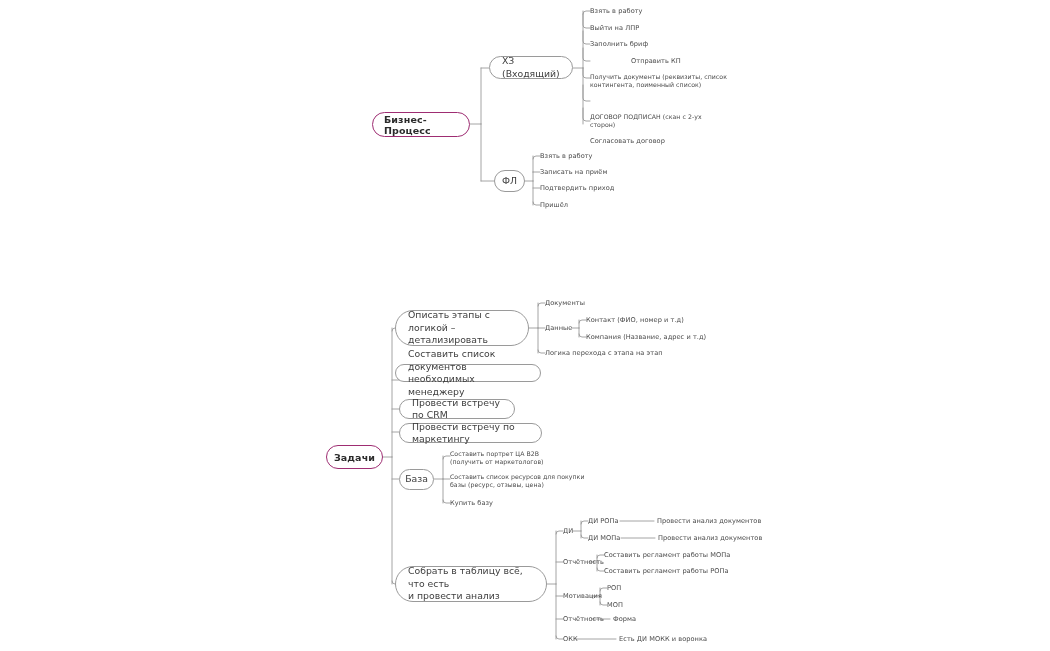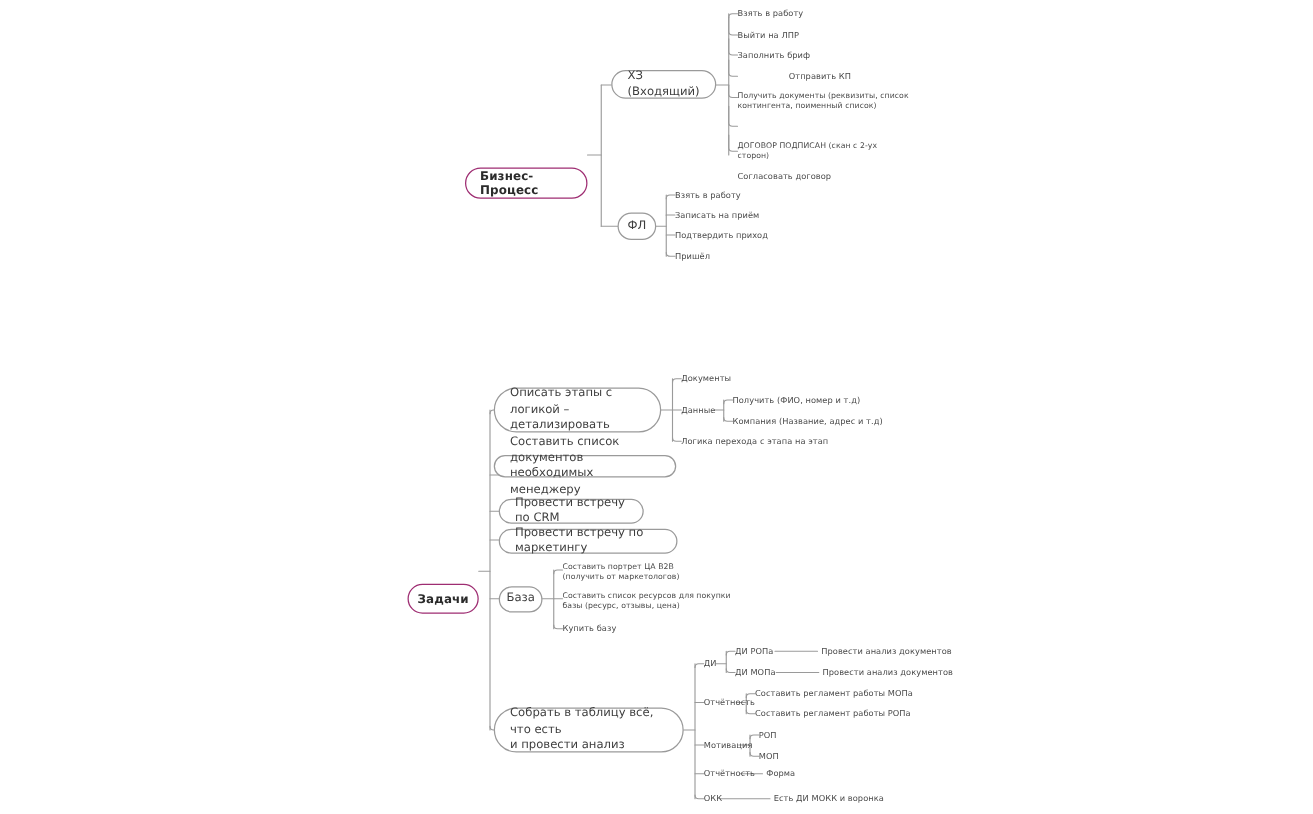--- a/index.html
+++ b/index.html
@@ -39,21 +39,20 @@
   .n-root {
     border: 1.6px solid #9e2d72;
     border-radius: 999px;
     background: #ffffff;
     color: #2b2b2b;
     font-weight: bold;
     font-size: 9.5px;
     letter-spacing: .1px;
     padding: 0 11px;
     justify-content: center;
-    margin-top: 22px;
   }
   
   .n-box {
     border: 1px solid #9a9a9a;
     border-radius: 999px;
     background: #ffffff;
     color: #3d3d3d;
     font-size: 9.3px;
     line-height: 12.5px;
     padding: 0 12px;
@@ -219,21 +218,21 @@
 детализировать</span>
   </div>
 
   <div class="node n-leaf" style="left:545px; top:298px; width:150px; height:11px;">
     <span>Документы</span>
   </div>
   <div class="node n-leaf" style="left:545px; top:323px; width:30px; height:11px;">
     <span>Данные</span>
   </div>
   <div class="node n-leaf" style="left:586px; top:315px; width:160px; height:11px;">
-    <span>Получить (ФИО, номер и т.д)</span>
+    <span>Контакт (ФИО, номер и т.д)</span>
   </div>
   <div class="node n-leaf" style="left:586px; top:332px; width:160px; height:11px;">
     <span>Компания (Название, адрес и т.д)</span>
   </div>
   <div class="node n-leaf" style="left:545px; top:348px; width:170px; height:11px;">
     <span>Логика перехода с этапа на этап</span>
   </div>
 
   <div class="node n-box" style="left:395px; top:364px; width:146px; height:18px;">
     <span>Составить список документов

